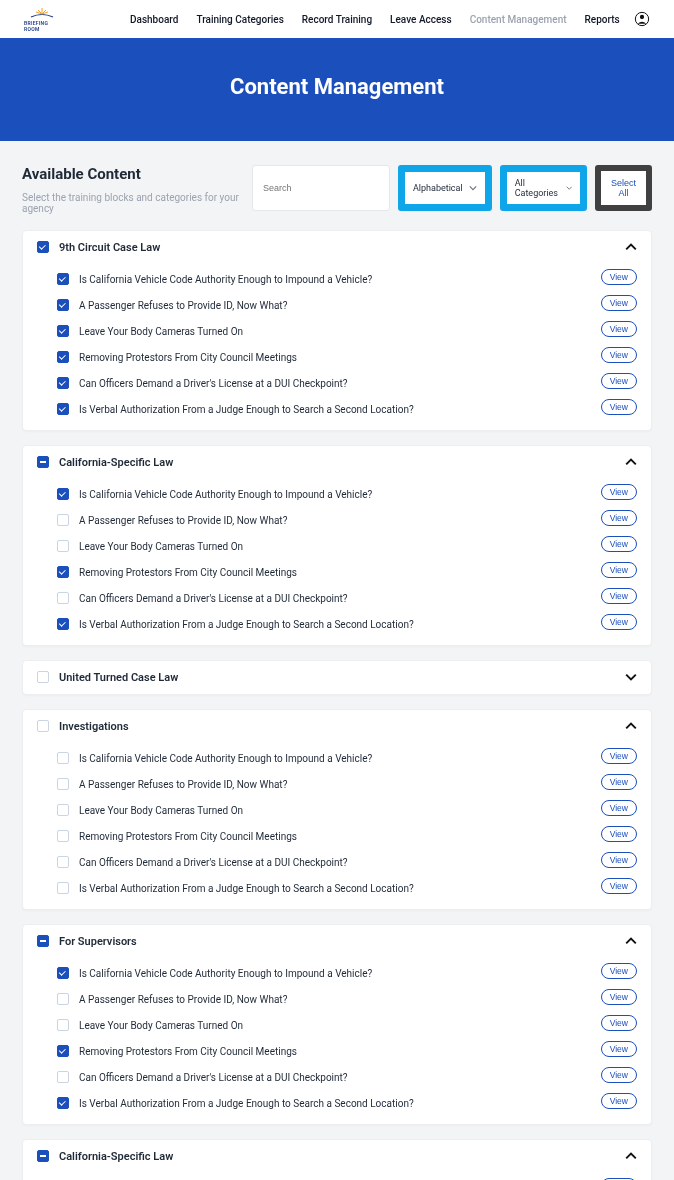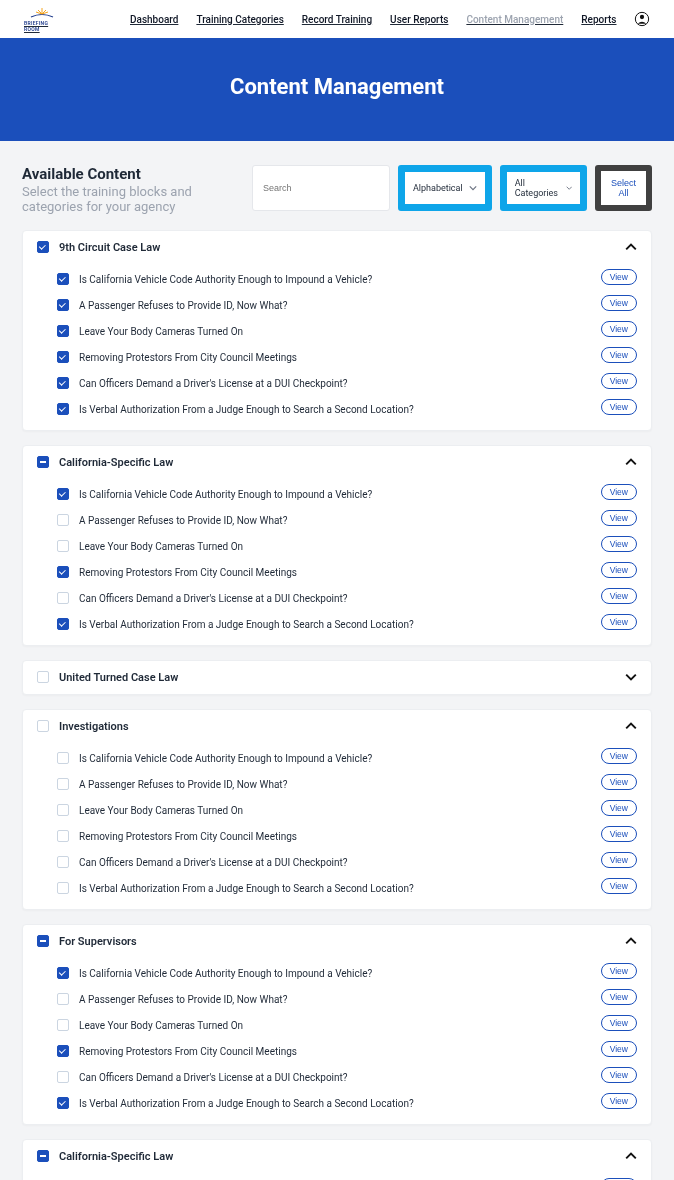--- a/index.html
+++ b/index.html
@@ -1,30 +1,30 @@
 <!DOCTYPE html>
 <html><head>
 <meta charset="utf-8">
 <style>
 *{box-sizing:border-box;margin:0;padding:0;}
 body{font-family:-apple-system,BlinkMacSystemFont,"Segoe UI",Roboto,Arial,sans-serif;background:#f3f4f6;color:#1f2937;font-size:11px;}
-.topbar{background:#fff;display:flex;align-items:center;padding:15px 24px;height:38px;text-decoration:underline;}
+.topbar{background:#fff;display:flex;align-items:center;padding:15px 24px;height:38px;}
 .logo{width:36px;display:flex;flex-direction:column;align-items:center;}
 .logo-icon{width:26px;height:14px;position:relative;}
 .logo-text{font-size:5px;color:#1e3a8a;font-weight:600;letter-spacing:0.3px;}
 .nav{display:flex;gap:18px;margin-left:70px;}
 .nav a{color:#111827;font-size:10px;font-weight:500;text-decoration:none;cursor:pointer;}
 .nav a.active{color:#9ca3af;}
 .account{margin-left:auto;}
 .hero{background:#1b4fbb;color:#fff;text-align:center;padding:36px 0 42px;}
 .hero h1{font-size:22px;font-weight:700;}
 .container{max-width:630px;margin:0 auto;padding:24px 0 20px;}
 .header-row{display:flex;align-items:flex-start;gap:2px;margin-bottom:16px;}
 .title-block h2{font-size:15px;font-weight:700;color:#1f2937;}
-.title-block p{font-size:13px;color:#9ca3af;margin-top:1px;}
+.title-block p{font-size:10px;color:#9ca3af;margin-top:9px;}
 .controls{margin-left:auto;display:flex;gap:8px;}
 .search{border:1px solid #e5e7eb;border-radius:3px;padding:6px 10px;font-size:9px;width:138px;color:#9ca3af;background:#fff;}
 .select{border:7px solid #0ea5e9;border-radius:3px;background:#fff;padding:6px 8px;font-size:9px;display:flex;align-items:center;gap:6px;cursor:pointer;}
 .select-all{border:6px solid #404040;color:#1b4fbb;border-radius:3px;background:#fff;padding:6px 10px;font-size:9px;cursor:pointer;}
 .card{background:#fff;border:1px solid #eceef1;border-radius:4px;margin-bottom:14px;box-shadow:0 1px 2px rgba(0,0,0,0.03);}
 .cat-head{display:flex;align-items:flex-start;padding:10px 14px;cursor:pointer;}
 .cat-head .title{font-weight:600;font-size:11px;margin-left:10px;}
 .caret{margin-left:auto;}
 .items{padding:0 14px 10px 14px;}
 .item{display:flex;align-items:flex-end;padding:5px 0 5px 20px;font-size:10px;}
@@ -45,21 +45,21 @@
     <svg class="logo-icon" viewBox="0 0 26 14">
       <path d="M2 11 Q13 6 24 11" stroke="#1e3a8a" stroke-width="1.2" fill="none"></path>
       <path d="M13 2 L13 8 M9 4 L13 8 L17 4 M7 6 L13 8 L19 6" stroke="#f5a623" stroke-width="1" fill="none"></path>
     </svg>
     <span class="logo-text">BRIEFING ROOM</span>
   </div>
   <nav class="nav" id="nav">
       <a>Dashboard</a>
       <a>Training Categories</a>
       <a>Record Training</a>
-      <a>User Reports</a>
+      <a>Leave Access</a>
       <a class="active">Content Management</a>
       <a>Reports</a>
     </nav>
   <div class="account">
     <svg width="16" height="16" viewBox="0 0 24 24">
       <circle cx="12" cy="12" r="10" fill="none" stroke="#111" stroke-width="1.5"></circle>
       <circle cx="12" cy="9" r="3.2" fill="#111"></circle>
       <path d="M5.5 19 Q12 13 18.5 19" fill="#111"></path>
     </svg>
   </div>

